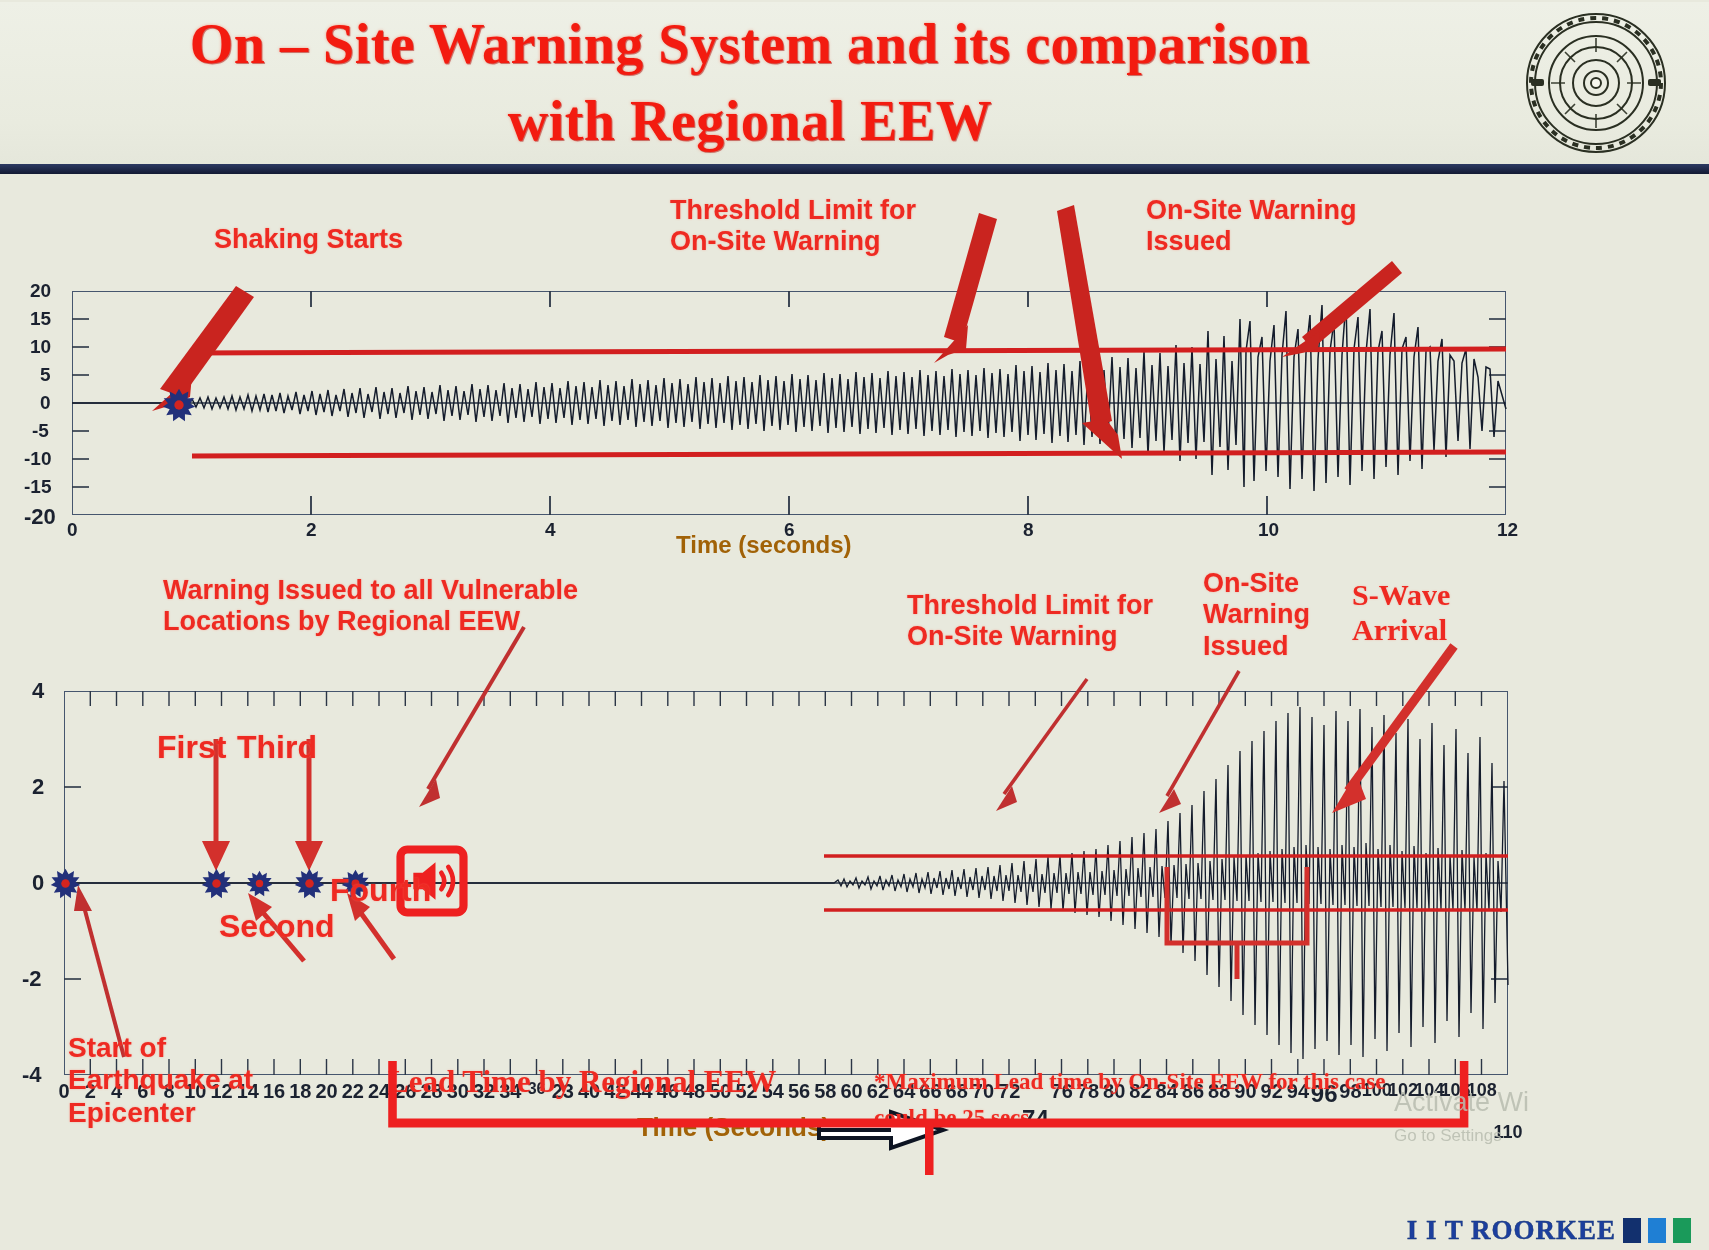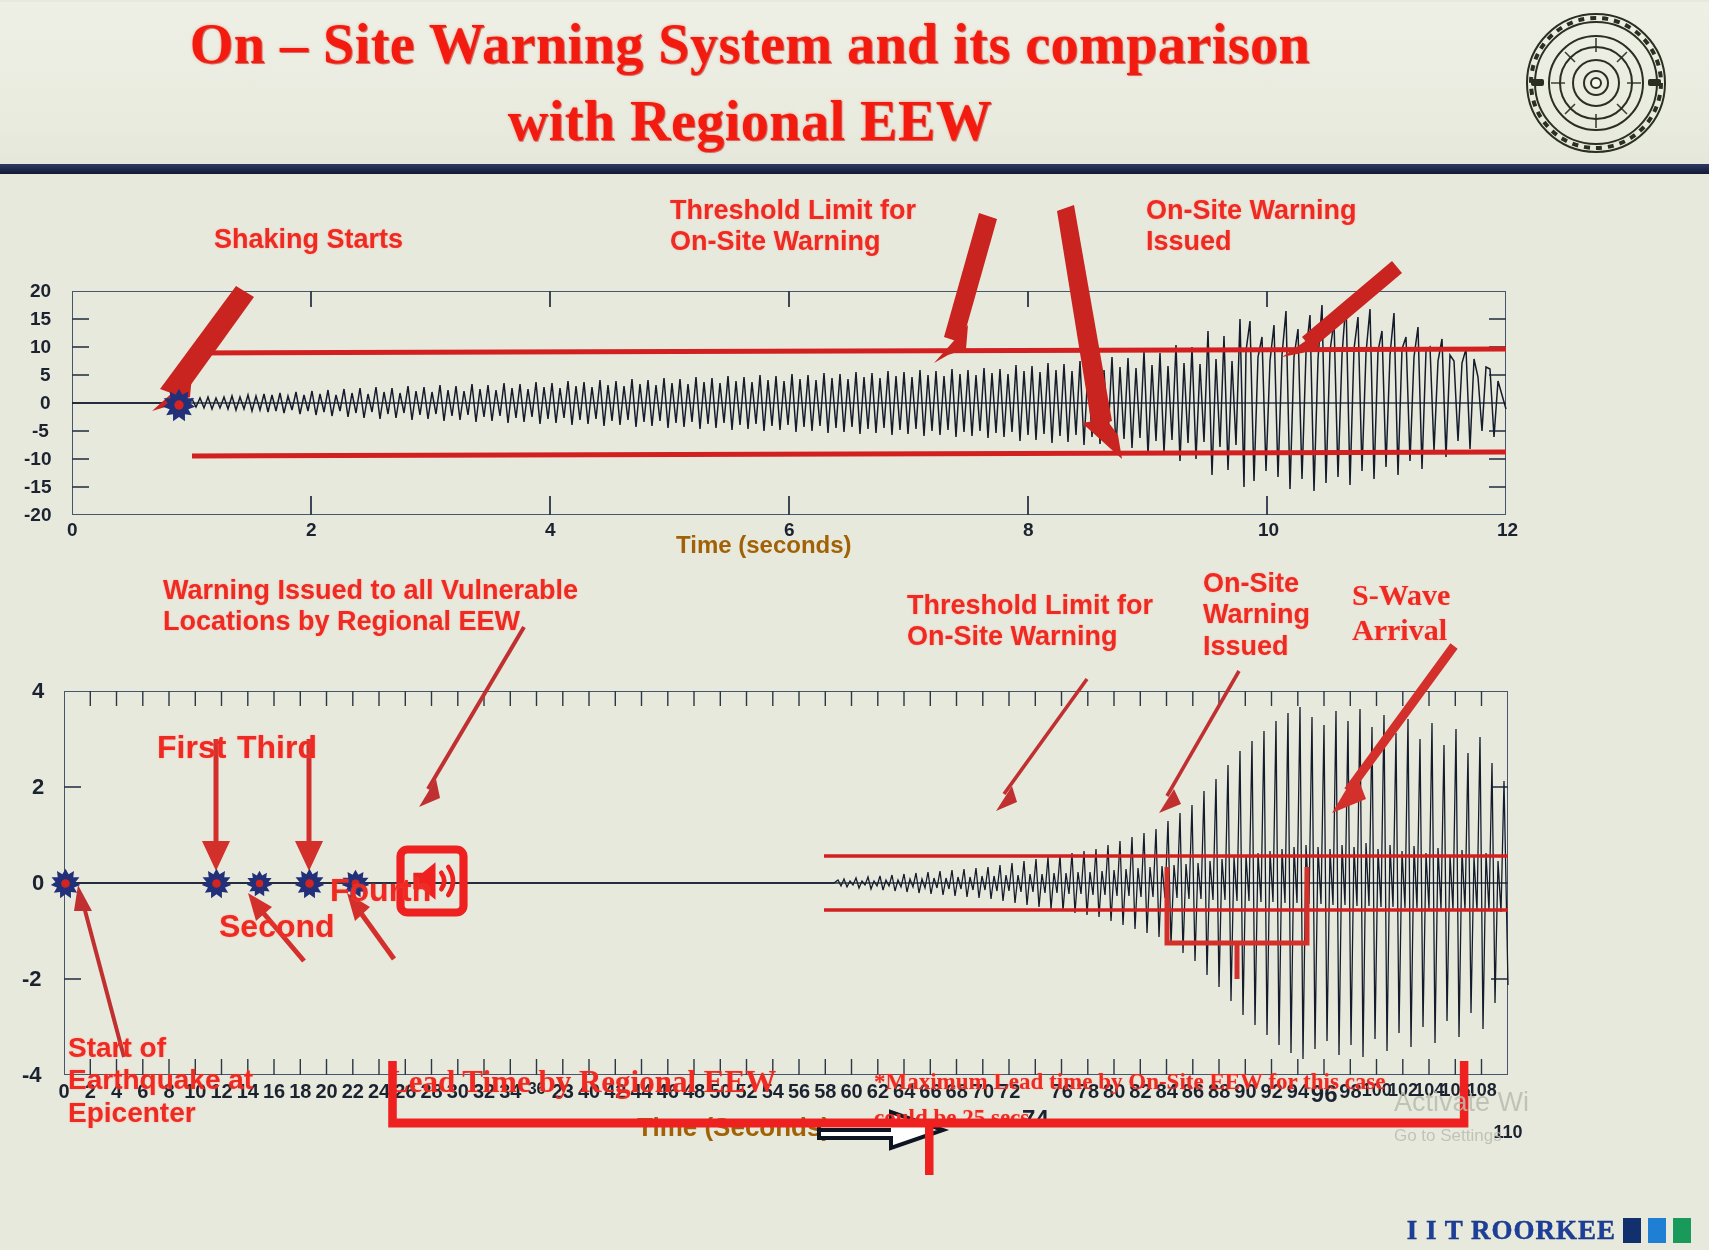--- a/index.html
+++ b/index.html
@@ -226,21 +226,21 @@
     </svg>
 
     <div class="ticklabel" style="left:-42px;top:-11px;font-size:19px;">20</div>
     <div class="ticklabel" style="left:-42px;top:17px;font-size:19px;">15</div>
     <div class="ticklabel" style="left:-42px;top:45px;font-size:19px;">10</div>
     <div class="ticklabel" style="left:-32px;top:73px;font-size:19px;">5</div>
     <div class="ticklabel" style="left:-32px;top:101px;font-size:19px;">0</div>
     <div class="ticklabel" style="left:-40px;top:129px;font-size:19px;">-5</div>
     <div class="ticklabel" style="left:-48px;top:157px;font-size:19px;">-10</div>
     <div class="ticklabel" style="left:-48px;top:185px;font-size:19px;">-15</div>
-    <div class="ticklabel" style="left:-48px;top:213px;font-size:19px;">-20</div>
+    <div class="ticklabel" style="left:-48px;top:213px;font-size:22px;">-20</div>
 
     <div class="ticklabel" style="left:-5px;top:228px;font-size:19px;">0</div>
     <div class="ticklabel" style="left:234px;top:228px;font-size:19px;">2</div>
     <div class="ticklabel" style="left:473px;top:228px;font-size:19px;">4</div>
     <div class="ticklabel" style="left:712px;top:228px;font-size:19px;">6</div>
     <div class="ticklabel" style="left:951px;top:228px;font-size:19px;">8</div>
     <div class="ticklabel" style="left:1186px;top:228px;font-size:19px;">10</div>
     <div class="ticklabel" style="left:1425px;top:228px;font-size:19px;">12</div>
 
     <svg class="burst" viewBox="0 0 40 40" style="left:90px;top:97px;width:34px;height:34px;">

